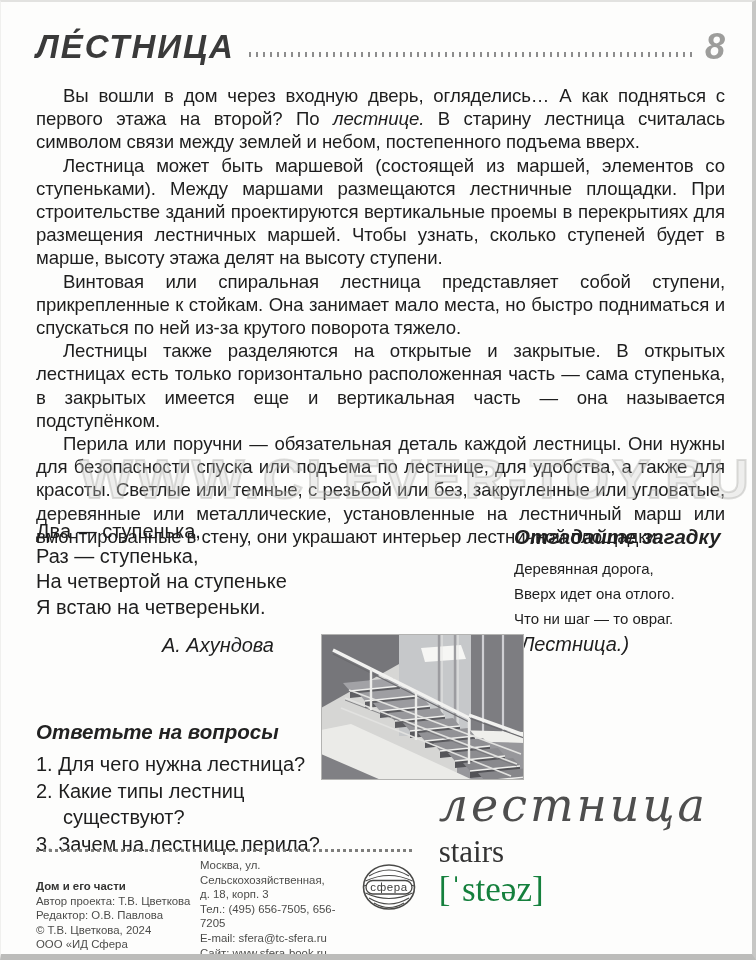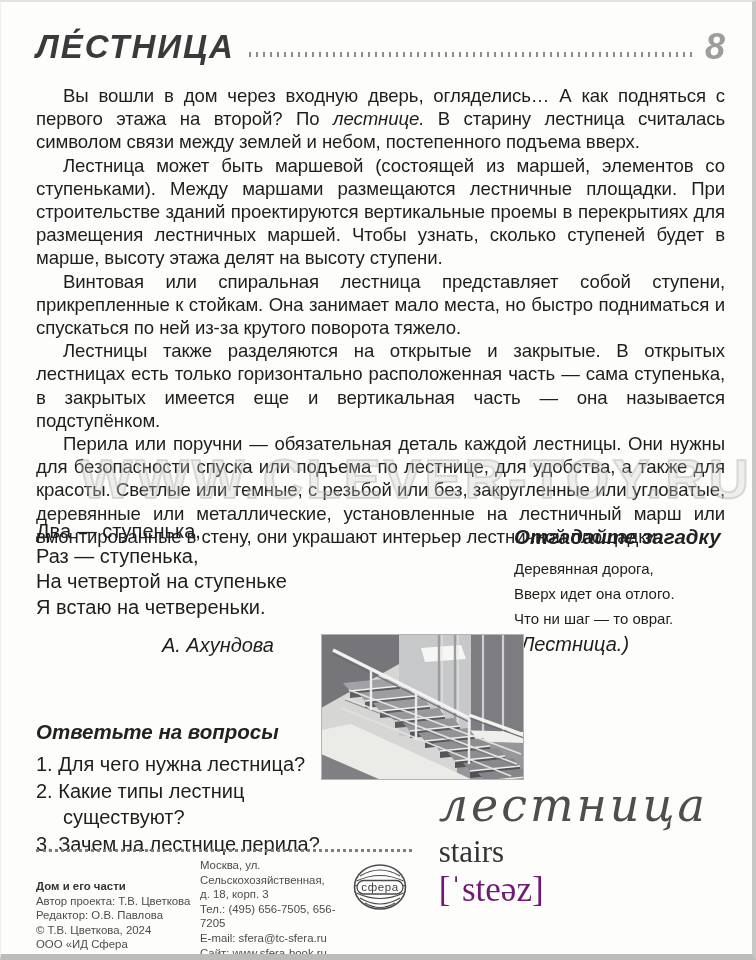--- a/index.html
+++ b/index.html
@@ -65,29 +65,29 @@
   .questions { position: absolute; left: 35px; top: 718px; width: 312px; }
   .question { font-size: 20px; line-height: 26.5px; padding-left: 27px; text-indent: -27px; margin: 0; }
 
   
   .vocab { position: absolute; right: 44px; top: 780px; text-align: left; }
   .vocab-cursive {
     font-family: "DejaVu Serif", serif; font-style: italic;
     font-size: 46px; letter-spacing: 3px; color: #4e4e4e; line-height: 1;
   }
   .vocab-en { font-family: "Liberation Serif", serif; font-size: 31px; color: #333; line-height: 1.05; margin-top: 8px; }
-  .vocab-tr { font-family: "Liberation Serif", serif; font-size: 35px; color: #701a75; line-height: 1.05; margin-top: 3px; }
+  .vocab-tr { font-family: "Liberation Serif", serif; font-size: 35px; color: #15803d; line-height: 1.05; margin-top: 3px; }
 
   
   .footer-sep { position: absolute; left: 35px; top: 847px; width: 376px; border-top: 3px dotted #7e7e7c; }
   .footer-col { position: absolute; top: 856px; font-size: 11.4px; line-height: 14.6px; color: #4c4c4a; }
   .footer-col.left { left: 35px; width: 165px; margin-top: 21px; }
   .footer-col.mid { left: 199px; width: 160px; }
   .footer-series { font-weight: bold; color: #343432; }
-  .logo { position: absolute; left: 351px; top: 861px; width: 56px; height: 48px; }
+  .logo { position: absolute; left: 360px; top: 861px; width: 56px; height: 48px; }
 </style>
 </head>
 <body>
 
 <div class="page">
 
   <div class="title-row">
     <span class="page-title">ЛЕ́СТНИЦА</span>
     <span class="dotted-leader"></span>
     <span class="page-number">8</span>

